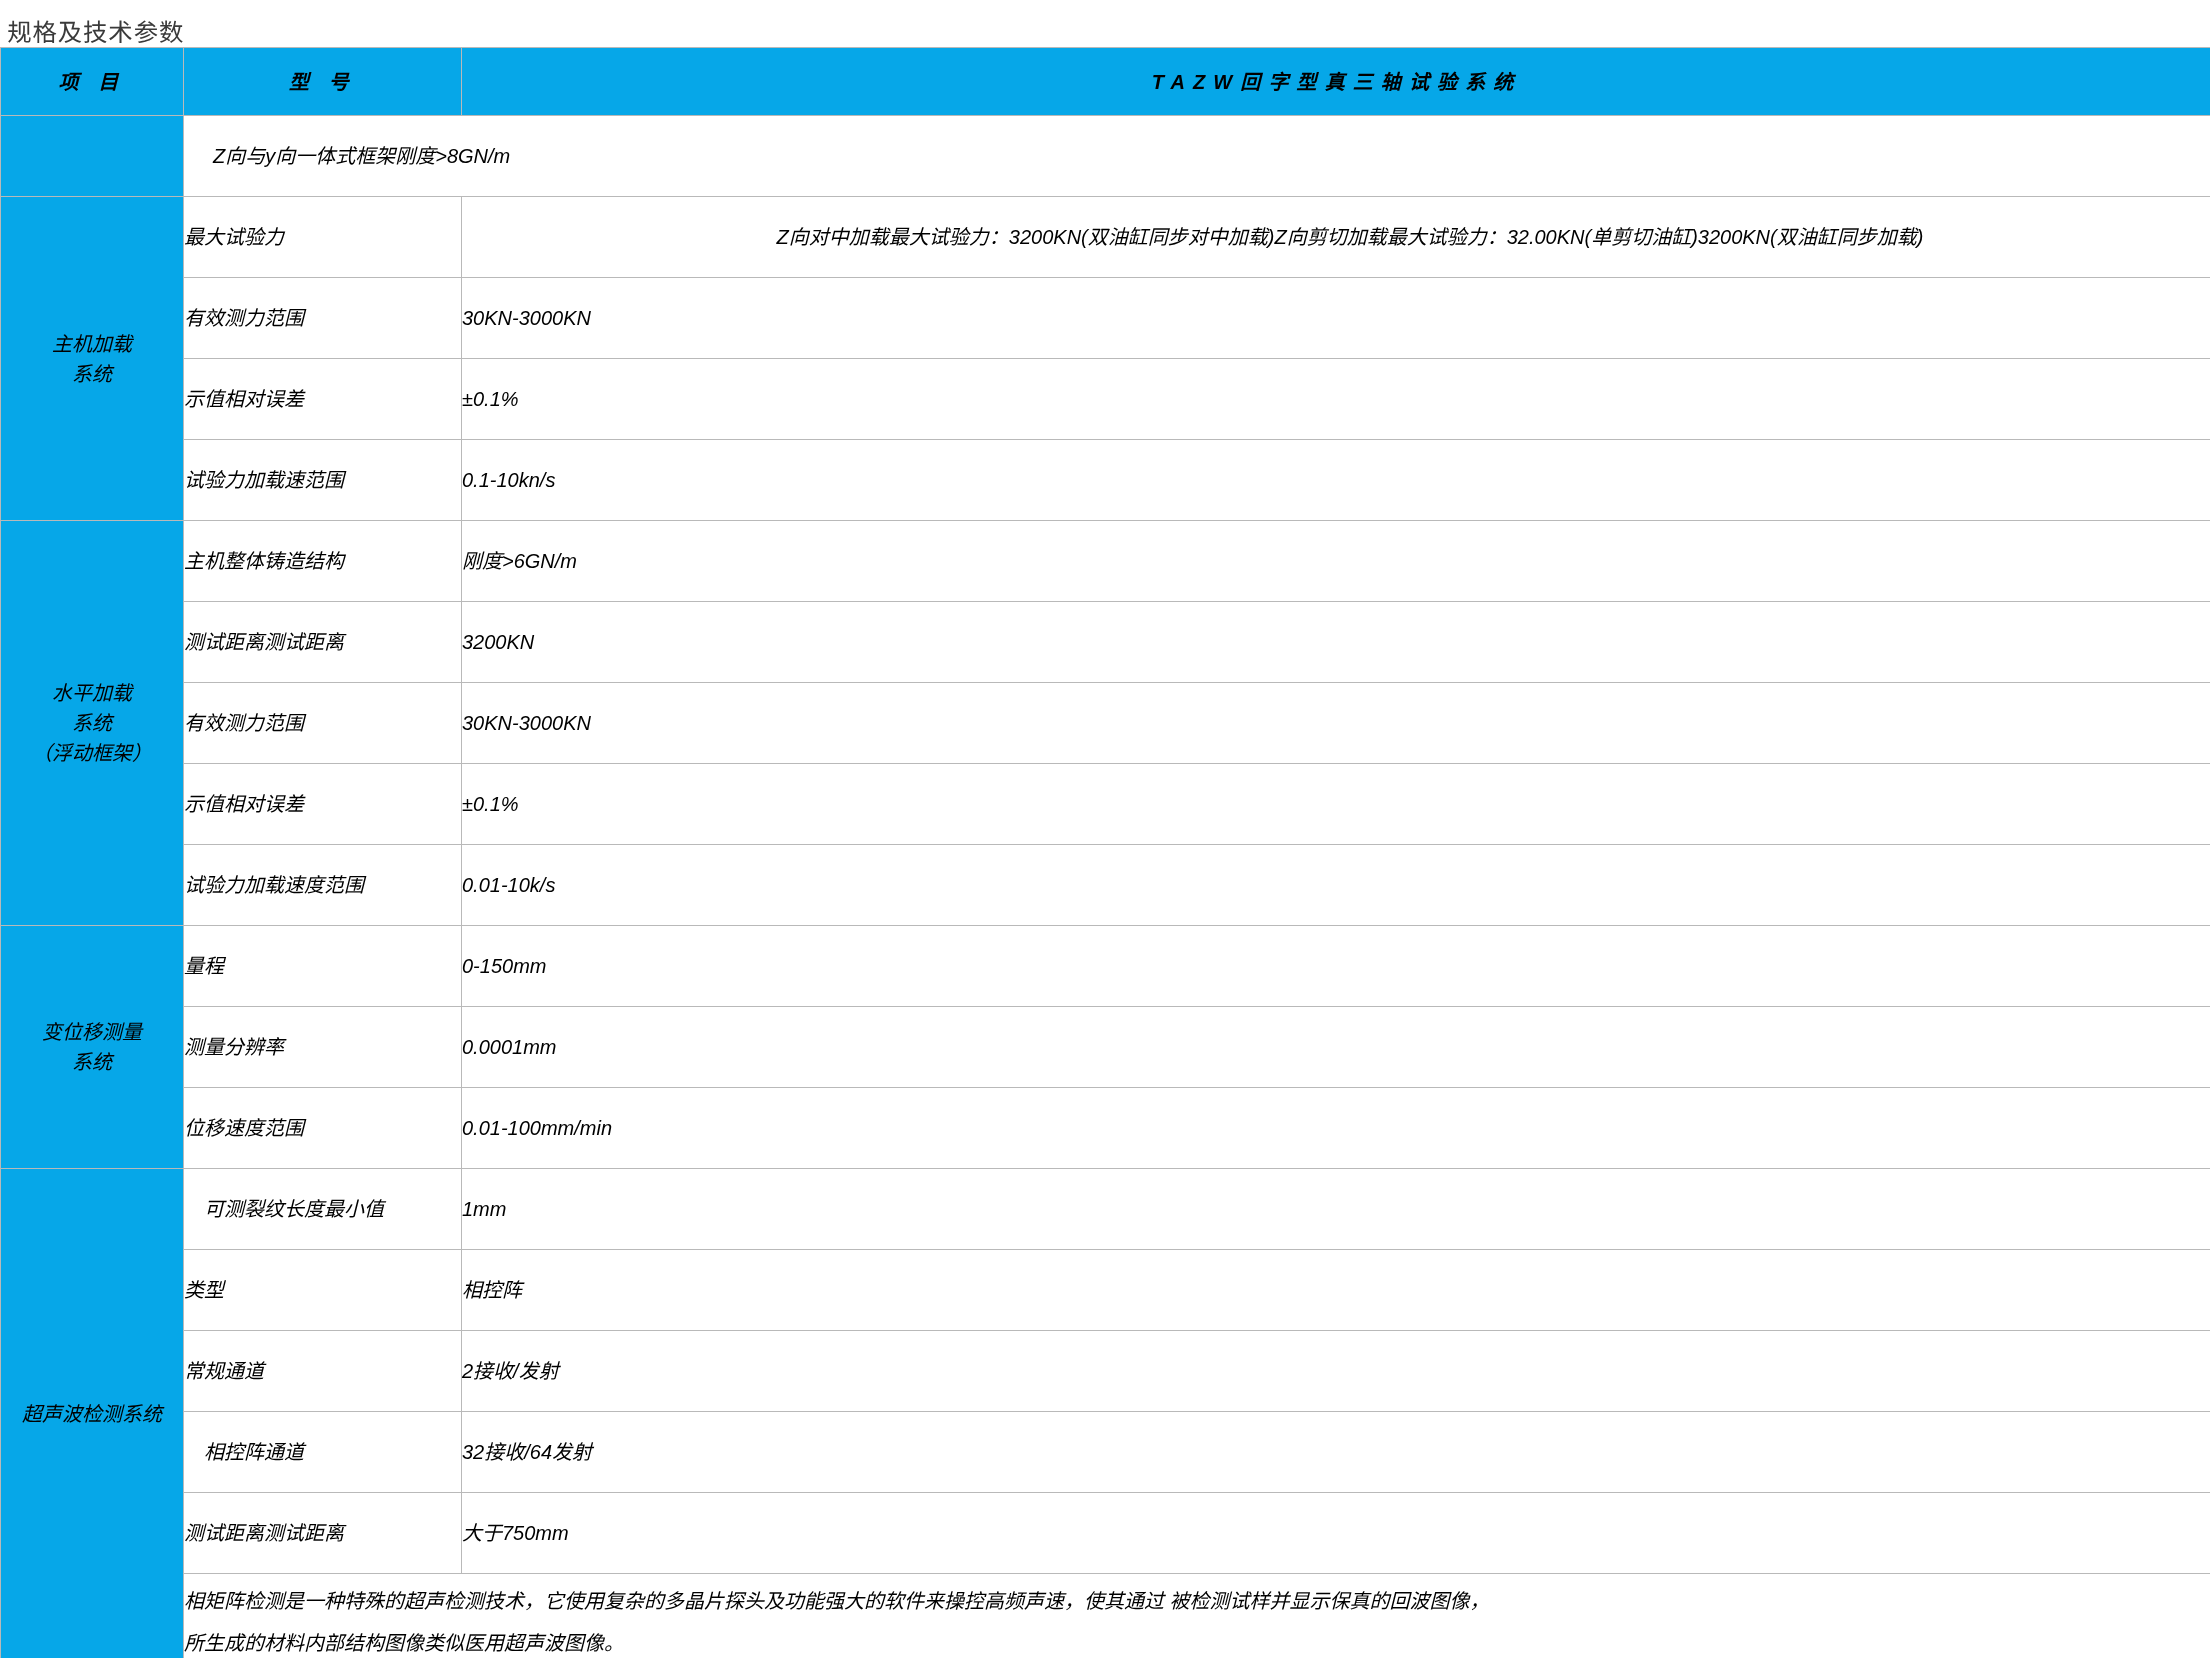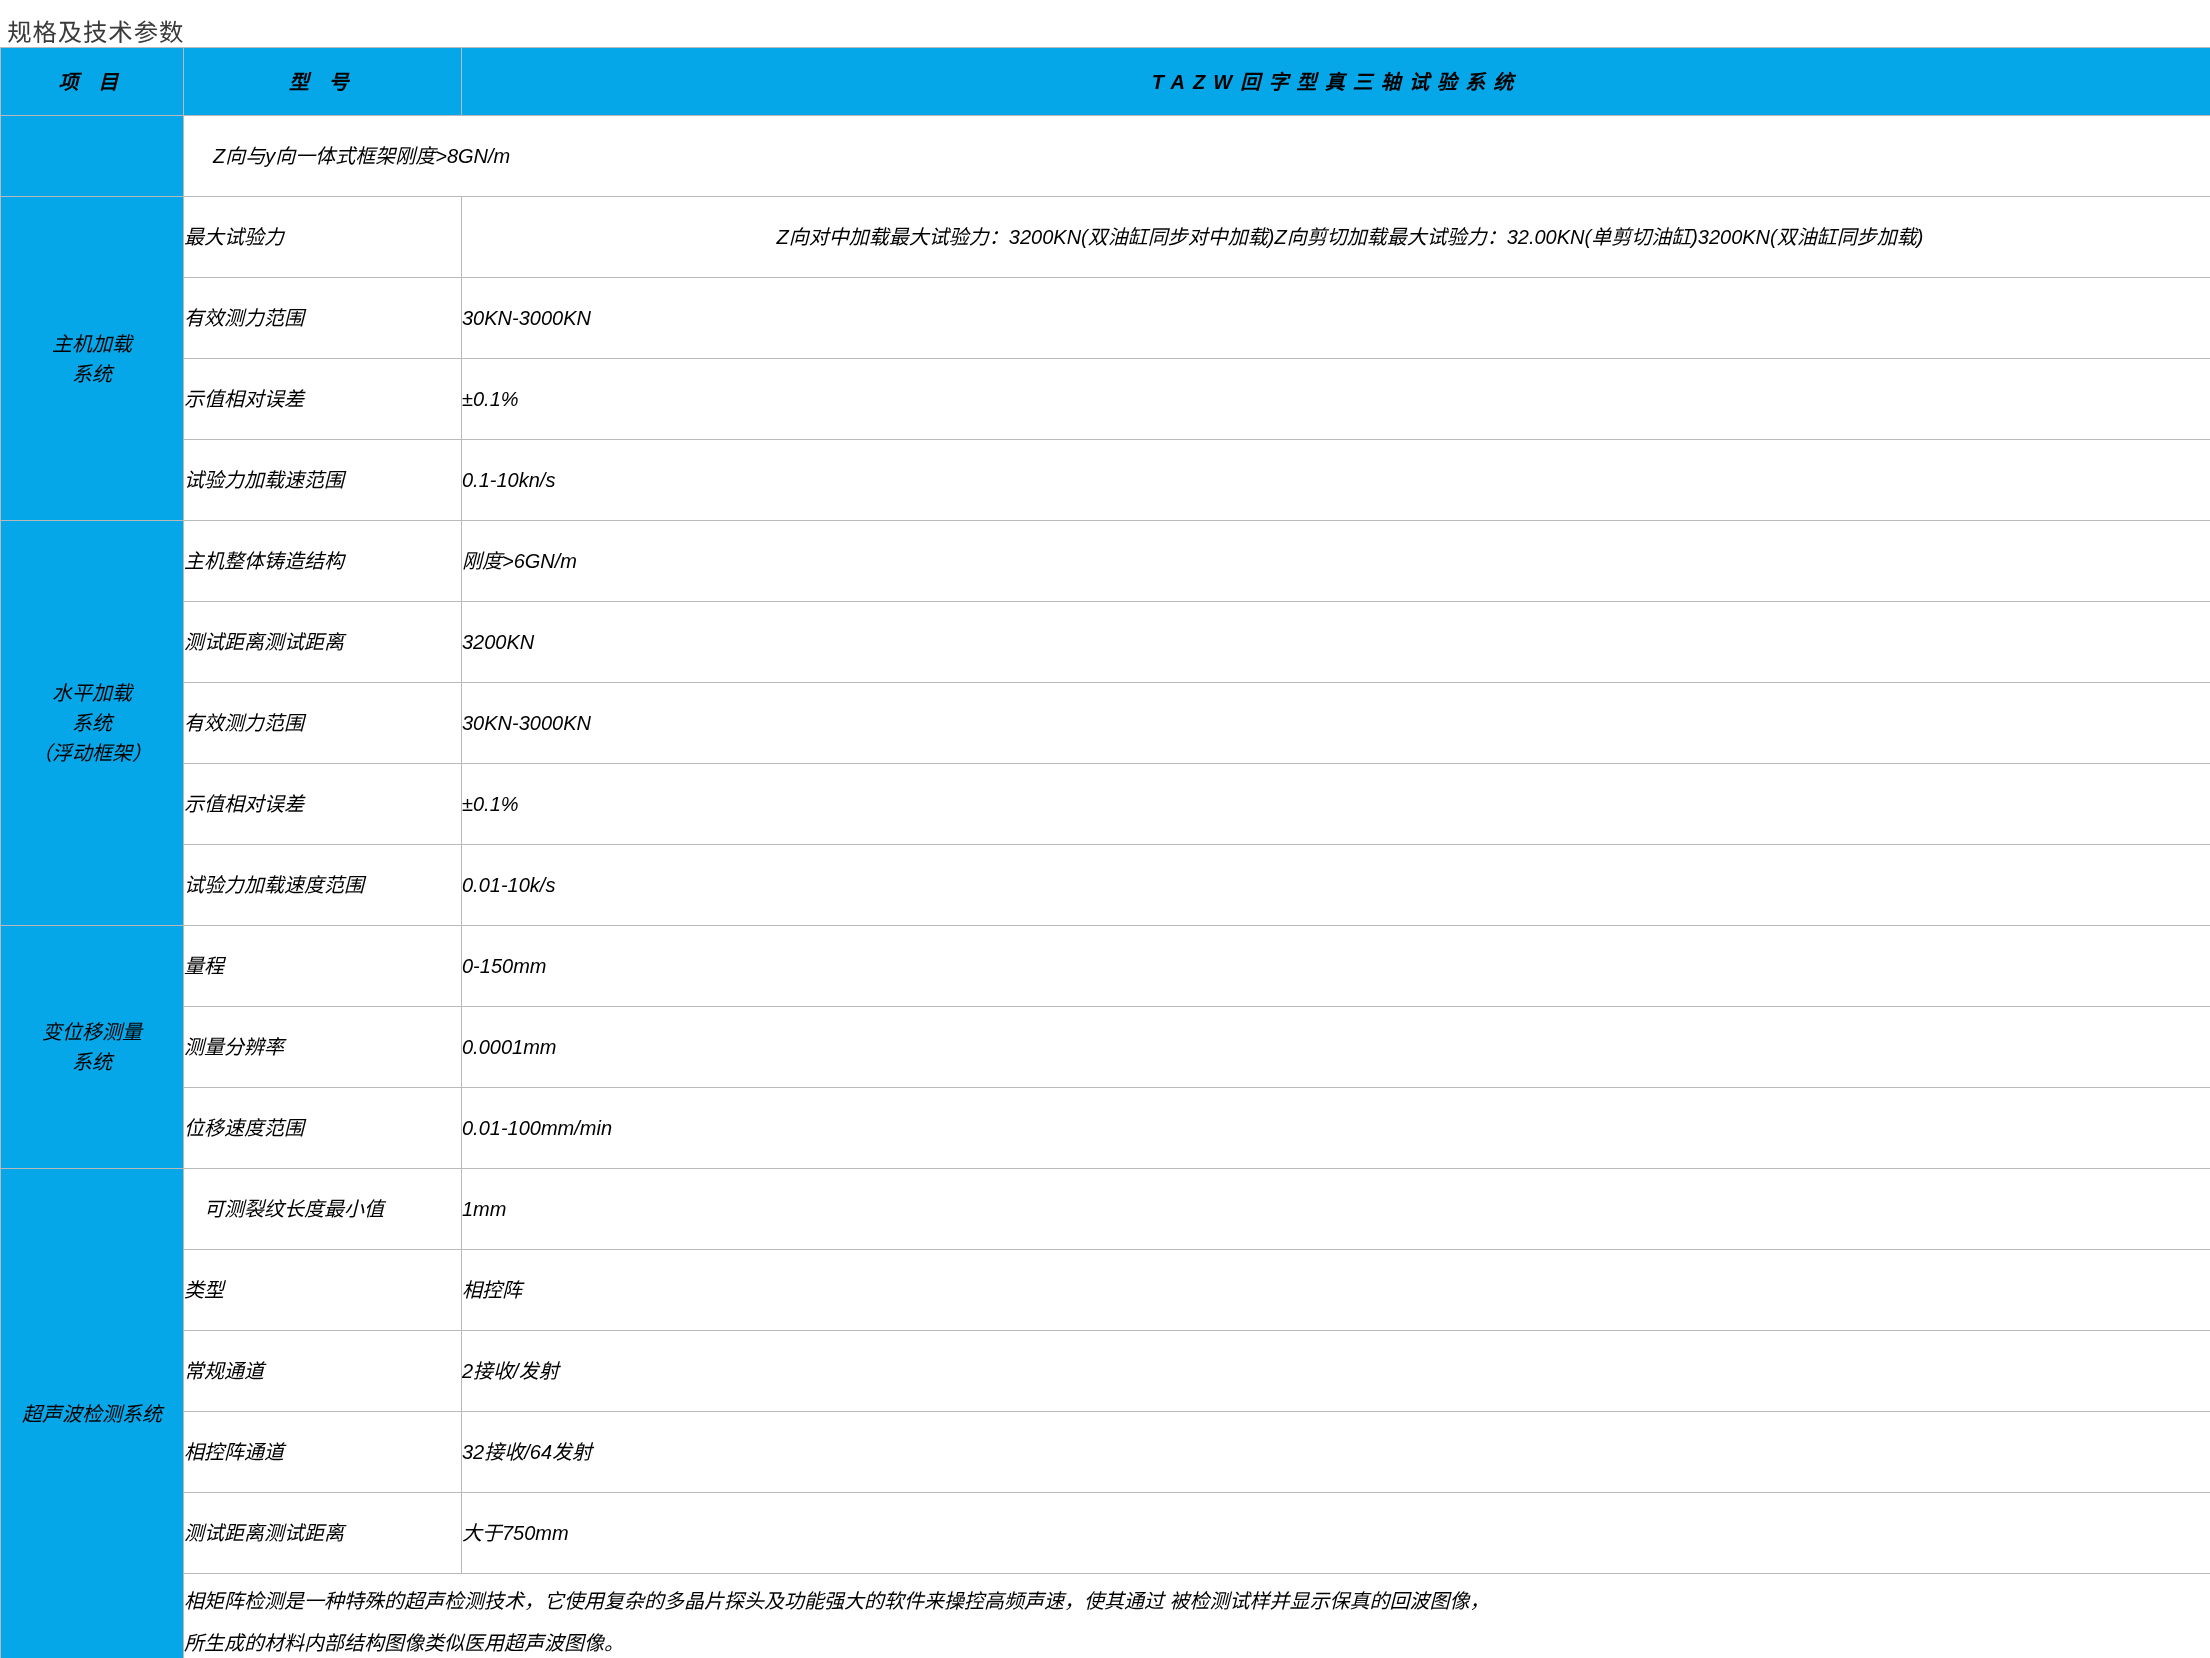--- a/index.html
+++ b/index.html
@@ -204,21 +204,21 @@
       </tr>
       <tr>
         <td class="item r-tall" style="border-color: rgb(185, 185, 185);">类型</td>
         <td class="value r-tall" style="border-color: rgb(185, 185, 185);">相控阵</td>
       </tr>
       <tr>
         <td class="item r-tall" style="border-color: rgb(185, 185, 185);">常规通道</td>
         <td class="value r-tall" style="border-color: rgb(185, 185, 185);">2接收/发射</td>
       </tr>
       <tr>
-        <td class="item r-tall" style="border-color: rgb(185, 185, 185);">相控阵通道</td>
+        <td class="item r-tall" style="border-color: rgb(185, 185, 185); padding-left: 20px;">相控阵通道</td>
         <td class="value r-tall" style="border-color: rgb(185, 185, 185);">32接收/64发射</td>
       </tr>
       <tr>
         <td class="item r-tall" style="border-color: rgb(185, 185, 185); margin-left: 48px;">测试距离测试距离</td>
         <td class="value r-tall" style="border-color: rgb(185, 185, 185);">大于750mm</td>
       </tr>
 
       <tr>
         <td class="note" colspan="2" style="border-color: rgb(185, 185, 185);">
           <span class="note-line">相矩阵检测是一种特殊的超声检测技术，它使用复杂的多晶片探头及功能强大的软件来操控高频声速，使其通过 被检测试样并显示保真的回波图像，</span>

